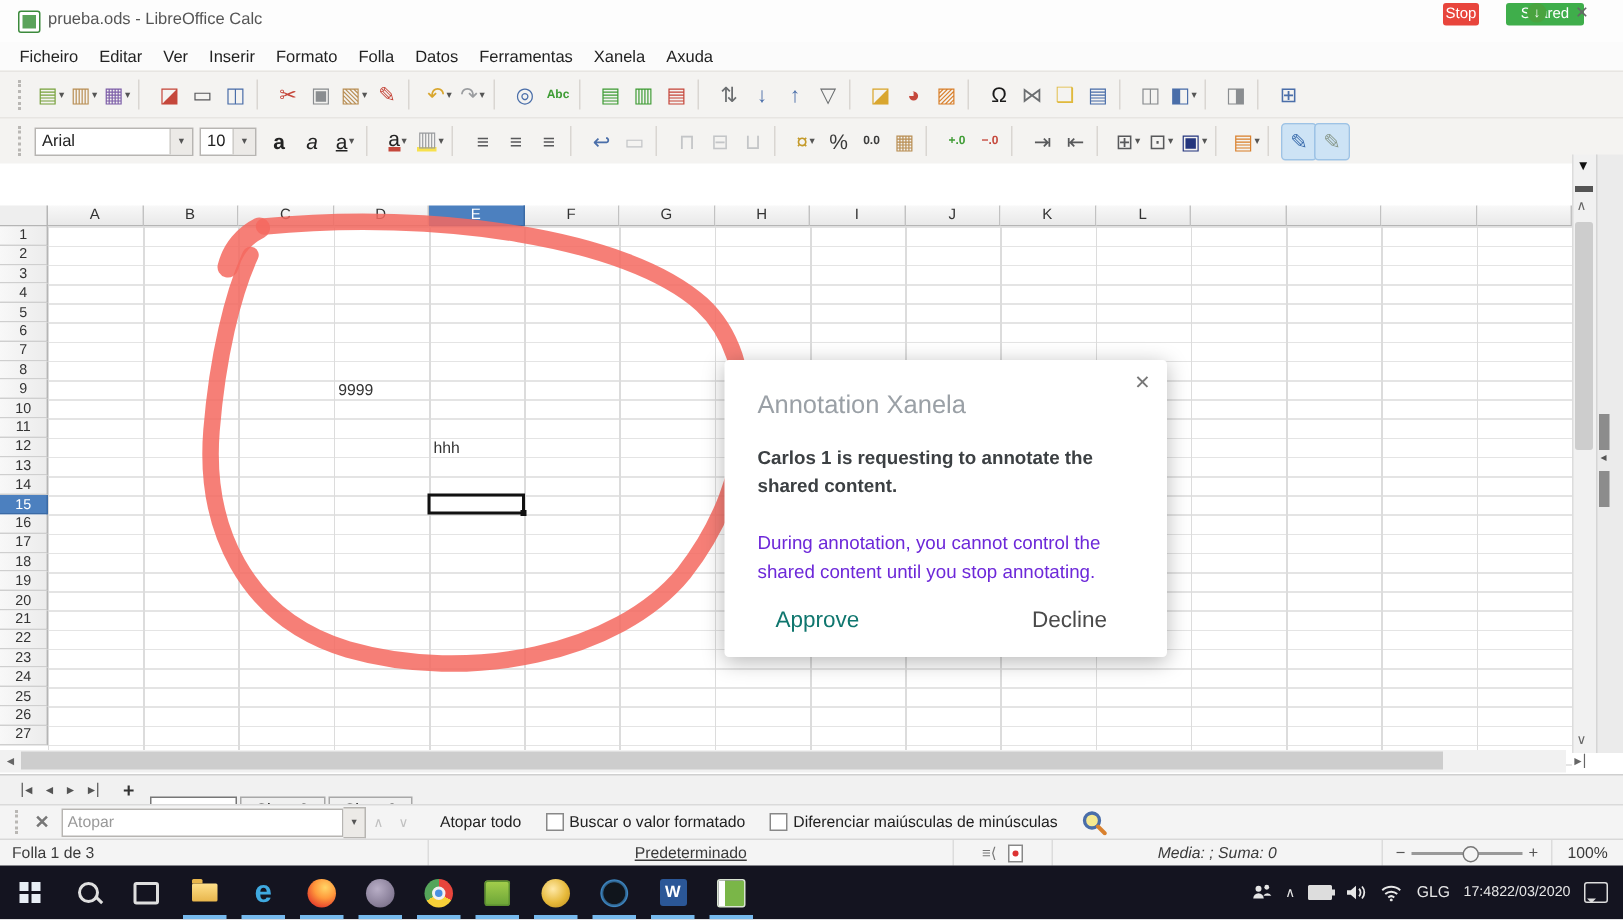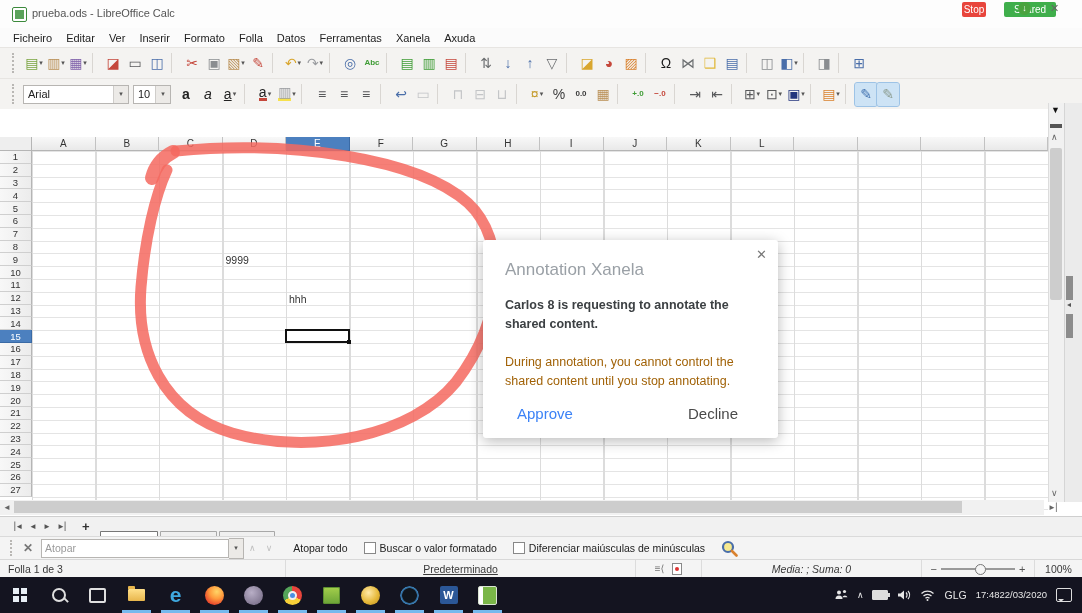--- a/index.html
+++ b/index.html
@@ -77,23 +77,23 @@
   
   #annosvg{position:absolute;left:0;top:0;z-index:20;pointer-events:none;}
 
   
   #dialog{position:absolute;left:483px;top:240px;width:295px;height:198px;background:#fff;
     border-radius:3px;box-shadow:0 3px 14px rgba(0,0,0,.28);z-index:40;box-sizing:border-box;
     padding:20px 22px 14px 22px;}
   #dialog .dclose{position:absolute;right:11px;top:7px;font-size:13px;color:#777;}
   #dialog h1{margin:0 0 16px 0;font-size:17px;font-weight:400;color:#9aa0a6;}
   #dialog .dbold{font-size:12.5px;font-weight:700;color:#3c4043;line-height:1.55;margin-bottom:18px;width:252px;}
-  #dialog .dbody{font-size:12.5px;color:#a16207;line-height:1.55;width:252px;}
+  #dialog .dbody{font-size:12.5px;color:#6d28d9;line-height:1.55;width:252px;}
   #dialog .dbtns{position:absolute;left:34px;right:40px;bottom:16px;display:flex;justify-content:space-between;}
-  #approve{font-size:15px;color:#3b82f6;}
+  #approve{font-size:15px;color:#0f766e;}
   #decline{font-size:15px;color:#4a4a4a;}
 
   
   #pwin{position:absolute;left:798px;top:103px;width:244px;height:119px;background:#f1f1f1;
     box-shadow:0 1px 6px rgba(0,0,0,.25);z-index:50;}
   #pcircle{position:absolute;left:82px;top:32px;width:82px;height:82px;border-radius:50%;
     border:1px solid #cdcdcd;display:flex;align-items:center;justify-content:center;}
   #pinitials{font-size:27px;color:#ef6e61;letter-spacing:1px;}
   #pname{position:absolute;left:6px;bottom:4px;height:16px;background:rgba(255,255,255,.85);
     border-radius:2px;display:flex;align-items:center;gap:4px;padding:0 5px;}
@@ -535,21 +535,21 @@
   <div class="sbarrow">◂</div>
   <div class="sbhandle" style="top:314px;"></div>
   <div class="hscroll"></div>
   <div class="harr" style="left:3px;">◄</div>
   <div class="hthumb"></div>
   <div class="harr" style="left:1048px;">►▏</div>
 
   <div id="dialog">
     <span class="dclose">✕</span>
     <h1>Annotation Xanela</h1>
-    <div class="dbold">Carlos 8 is requesting to annotate the shared content.</div>
+    <div class="dbold">Carlos 1 is requesting to annotate the shared content.</div>
     <div class="dbody">During annotation, you cannot control the shared content until you stop annotating.</div>
     <div class="dbtns">
       <span id="approve">Approve</span>
       <span id="decline">Decline</span>
     </div>
   </div>
 
 
   <div id="tabrow">
     <span class="navarr">▕◄</span>

